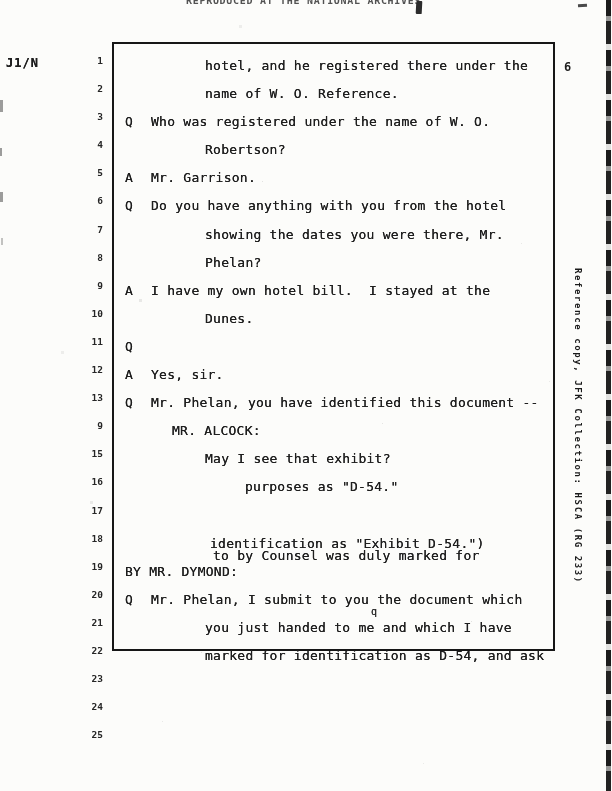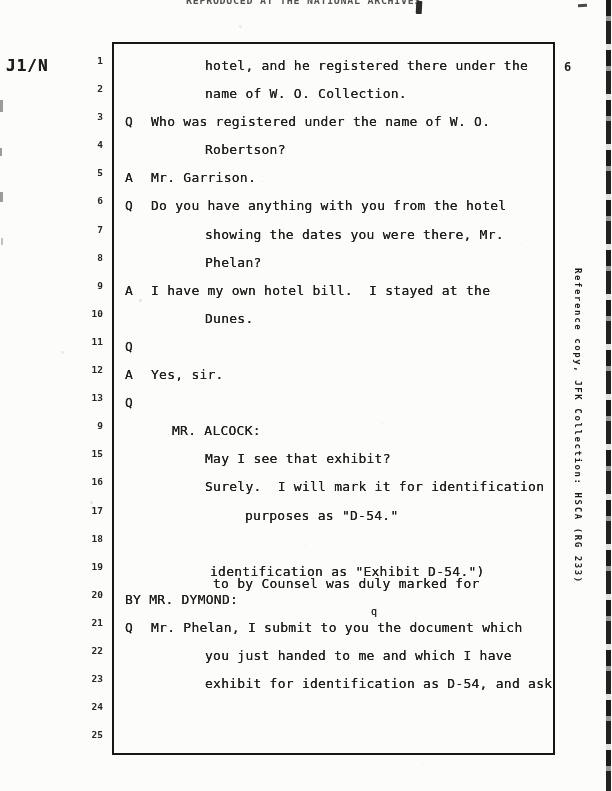--- a/index.html
+++ b/index.html
@@ -23,34 +23,34 @@
     position:absolute;left:416px;top:1px;width:6px;height:13px;
     background:#2c2c2c;transform:rotate(3deg);border-radius:1px;
   }
   .tr-dash{
     position:absolute;left:578px;top:4px;width:9px;height:3px;
     background:#4a4a4a;transform:rotate(-4deg);
   }
   
   .margin-label{
     position:absolute;left:6px;top:56px;
-    font-size:16px;font-weight:bold;letter-spacing:1px;
+    font-size:12px;font-weight:bold;letter-spacing:1px;
     text-shadow:0 0 .4px #222;
   }
   .edge-tick{position:absolute;background:rgba(60,60,60,.5);}
   .tick1{left:0;top:100px;width:3px;height:12px;}
   .tick2{left:0;top:148px;width:2px;height:8px;}
   .tick3{left:0;top:192px;width:3px;height:10px;}
   .tick4{left:1px;top:238px;width:2px;height:7px;opacity:.6;}
   
   .nums{position:absolute;left:58px;top:55px;width:45px;text-align:right;}
   .num{height:28.1px;font-size:9.5px;font-weight:bold;color:#262626;}
   
   .tbox{
-    position:absolute;left:112px;top:42px;width:443px;height:713px;
+    position:absolute;left:112px;top:42px;width:443px;height:609px;
     box-sizing:border-box;border:2.5px solid #161616;
   }
   .rows{position:absolute;left:0;top:14px;right:0;}
   .trow{position:relative;height:28.1px;}
   .trow span{
     position:absolute;top:0;white-space:pre;
     font-size:13px;letter-spacing:.25px;
     text-shadow:0 0 .5px #1e1e1e;
   }
   .sp{left:11px;}
@@ -152,21 +152,21 @@
     <div class="num">24</div>
     <div class="num">25</div>
   </div>
 
   <div class="tbox">
     <div class="rows">
       <div class="trow">
           <span class="x-cont">hotel, and he registered there under the</span>
         </div>
       <div class="trow">
-          <span class="x-cont">name of W. O. Collection.</span>
+          <span class="x-cont">name of W. O. Reference.</span>
         </div>
       <div class="trow">
           <span class="sp">Q</span>
           <span class="x-qa">Who was registered under the name of W. O.</span>
         </div>
       <div class="trow">
           <span class="x-cont">Robertson?</span>
         </div>
       <div class="trow">
           <span class="sp">A</span>
@@ -191,51 +191,49 @@
         </div>
       <div class="trow">
           <span class="sp">Q</span>
         </div>
       <div class="trow">
           <span class="sp">A</span>
           <span class="x-qa">Yes, sir.</span>
         </div>
       <div class="trow">
           <span class="sp">Q</span>
+          <span class="x-qa">Mr. Phelan, you have identified this document --</span>
         </div>
       <div class="trow">
           <span class="x-label">MR. ALCOCK:</span>
         </div>
       <div class="trow">
           <span class="x-cont">May I see that exhibit?</span>
         </div>
       <div class="trow">
-          <span class="x-cont">Surely.  I will mark it for identification</span>
-        </div>
-      <div class="trow">
           <span class="x-deep">purposes as "D-54."</span>
         </div>
       <div class="trow">
           <span class="x-paren2">to by Counsel was duly marked for</span>
         </div>
       <div class="trow">
           <span class="x-paren3">identification as "Exhibit D-54.")</span>
         </div>
       <div class="trow">
           <span class="x-by">BY MR. DYMOND:</span>
         </div>
       <div class="trow">
           <span class="sp">Q</span>
           <span class="x-qa">Mr. Phelan, I submit to you the document which</span>
         </div>
       <div class="trow">
           <span class="x-cont">you just handed to me and which I have</span>
         </div>
       <div class="trow">
-          <span class="x-cont">exhibit for identification as D-54, and ask</span>
+          <span class="x-cont">marked for identification as D-54, and ask</span>
         </div>
     </div>
   </div>
 
   <div class="stray-mark">q</div>
 
   <div class="page-number">6</div>
 
   <div class="side-stamp">Reference copy, JFK Collection: HSCA (RG 233)</div>
 

